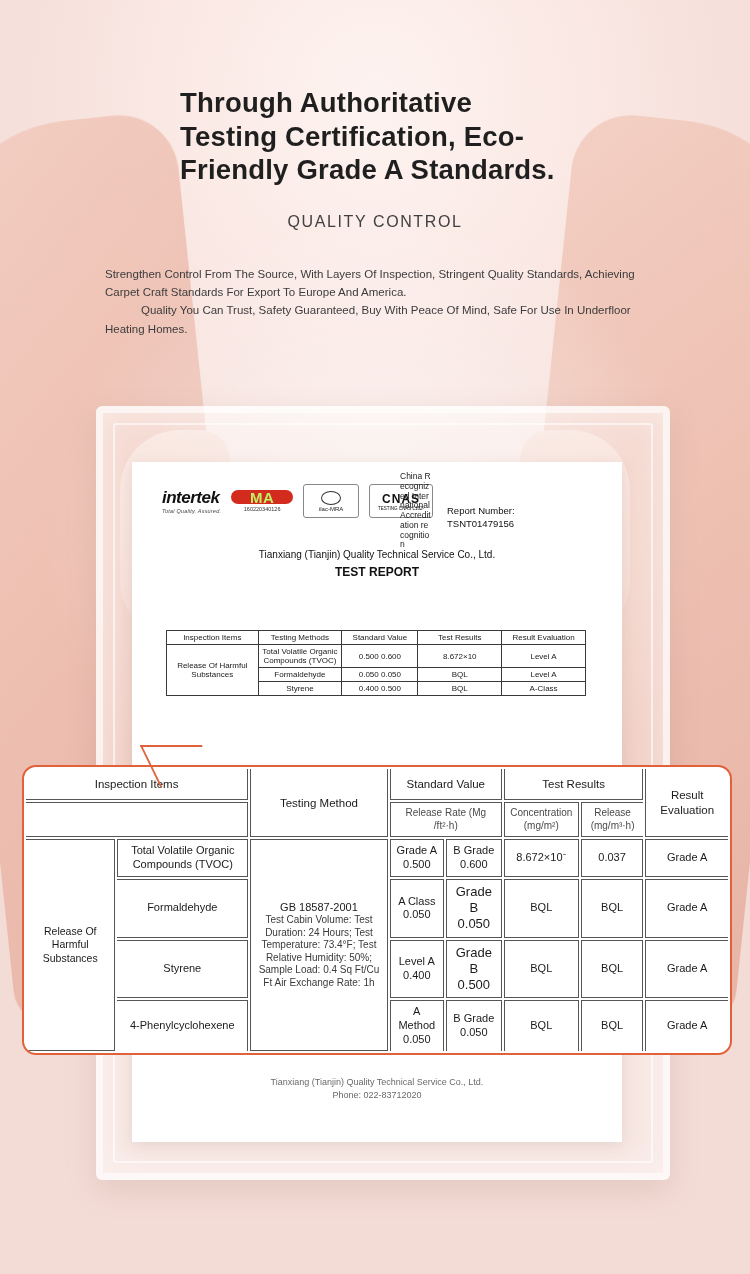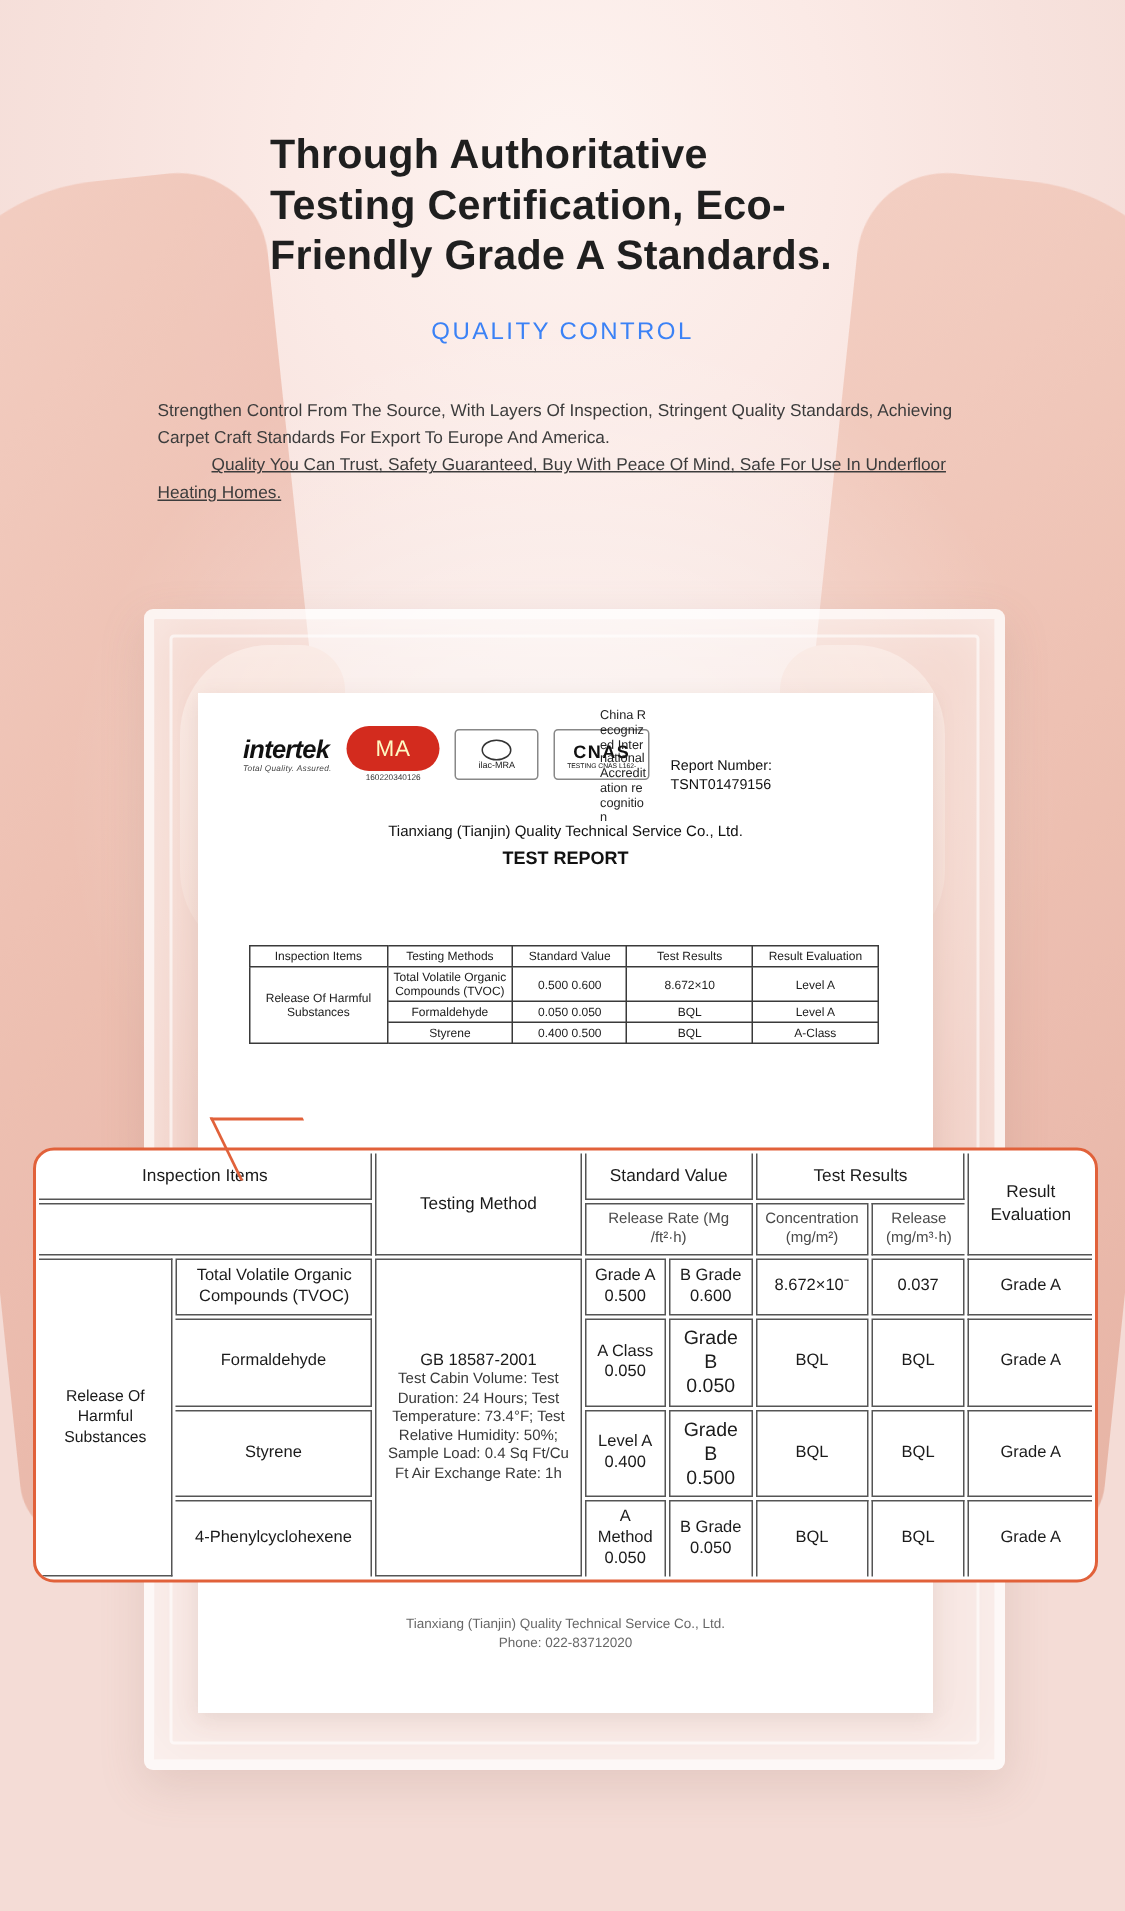--- a/index.html
+++ b/index.html
@@ -64,31 +64,31 @@
     line-height: 1.22;
     font-weight: bold;
     color: #1f1f1f;
     letter-spacing: .2px;
     text-align: left;
   }
   .subtitle {
     margin-top: 26px;
     font-size: 16px;
     letter-spacing: 1.6px;
-    color: #3b82f6;
+    color: #404040;
   }
   .desc {
     margin: 34px auto 0;
     width: 540px;
     font-size: 11.5px;
     line-height: 1.6;
     color: #3c3c3c;
     text-align: left;
   }
-  .desc .indent { display: block; text-indent: 36px; text-decoration: underline; }
+  .desc .indent { display: block; text-indent: 36px; }
 
   
   .frame {
     position: absolute;
     left: 96px; top: 406px;
     width: 560px; height: 760px;
     border: 7px solid rgba(255,255,255,.72);
     border-radius: 6px;
     background: rgba(255,255,255,.30);
     box-shadow: 0 10px 30px rgba(150,110,100,.18), inset 0 0 40px rgba(255,255,255,.5);
@@ -113,24 +113,24 @@
 
   
   .logo-row {
     position: absolute; left: 30px; top: 22px;
     display: flex; align-items: center; gap: 10px;
   }
   .intertek-block { text-align: left; font-style: italic; }
   .intertek-name { font-size: 17px; font-weight: bold; letter-spacing: -.5px; color: #111; }
   .intertek-tag { font-size: 5.5px; color: #444; letter-spacing: .2px; }
   .ma-badge {
-    width: 62px; height: 30px; border-radius: 15px;
-    background: #d32b1e; color: #fef9c3;
+    width: 62px; height: 14px; border-radius: 15px;
+    background: #d32b1e; color: #bef264;
     display: flex; align-items: center; justify-content: center;
-    font-size: 15px; font-weight: normal; letter-spacing: .5px;
+    font-size: 15px; font-weight: bold; letter-spacing: .5px;
   }
   .ma-num { font-size: 5.5px; color: #333; text-align:center; margin-top:2px;}
   .ilac {
     width: 54px; height: 32px; border: 1px solid #888; border-radius: 3px;
     display:flex; flex-direction:column; align-items:center; justify-content:center;
     font-size: 6px; color:#222;
   }
   .ilac .ring { width:18px;height:12px;border:1.5px solid #333;border-radius:50%;margin-bottom:1px;}
   .cnas {
     width: 62px; height: 32px; border: 1px solid #888; border-radius: 3px;

